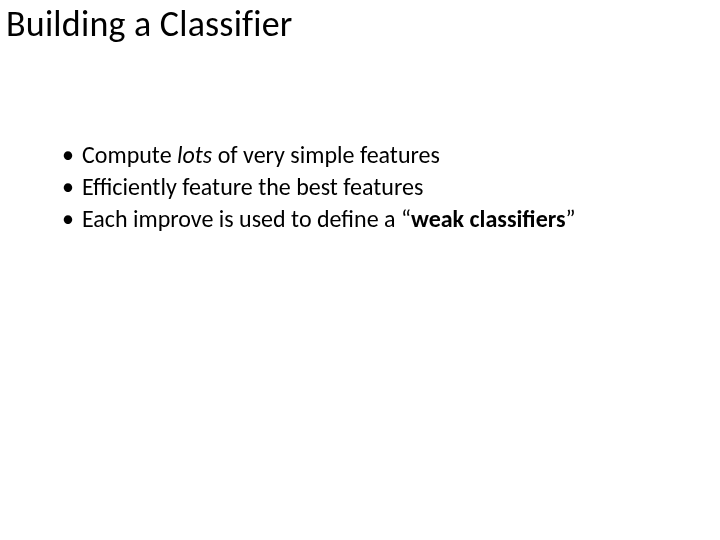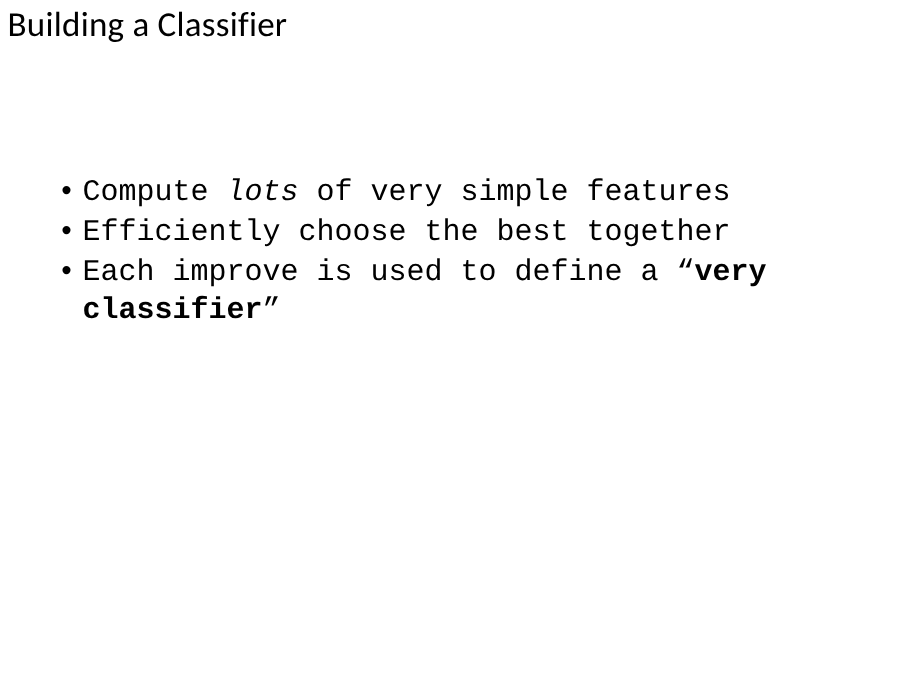--- a/index.html
+++ b/index.html
@@ -14,30 +14,29 @@
   .slide {
     position: relative;
     width: 720px;
     height: 540px;
     box-sizing: border-box;
   }
   .title {
     position: absolute;
     top: 2px;
     left: 6px;
-    font-size: 28px;
+    font-size: 36px;
     font-weight: 400;
     letter-spacing: 0.2px;
   }
   .body {
     position: absolute;
     top: 140px;
-    left: 44px;
+    left: 60px;
     right: 40px;
-    font-family: Liberation Mono, monospace;
   }
   ul.bullets {
     list-style: none;
     margin: 0;
     padding: 0;
   }
   ul.bullets > li {
     position: relative;
     padding-left: 22px;
     font-size: 24px;
@@ -56,17 +55,17 @@
   .b { font-weight: 700; }
 </style>
 </head>
 <body>
 
 <div class="slide">
   <div class="title">Building a Classifier</div>
   <div class="body">
     <ul class="bullets">
         <li><span>Compute </span><span class="i">lots</span><span> of very simple features</span></li>
-        <li><span>Efficiently choose the best together</span></li>
-        <li><span>Each improve is used to define a “</span><span class="b">very classifier</span><span>”</span></li>
+        <li><span>Efficiently feature the best features</span></li>
+        <li><span>Each improve is used to define a “</span><span class="b">weak classifiers</span><span>”</span></li>
       </ul>
   </div>
 </div>
 
 </body></html>

